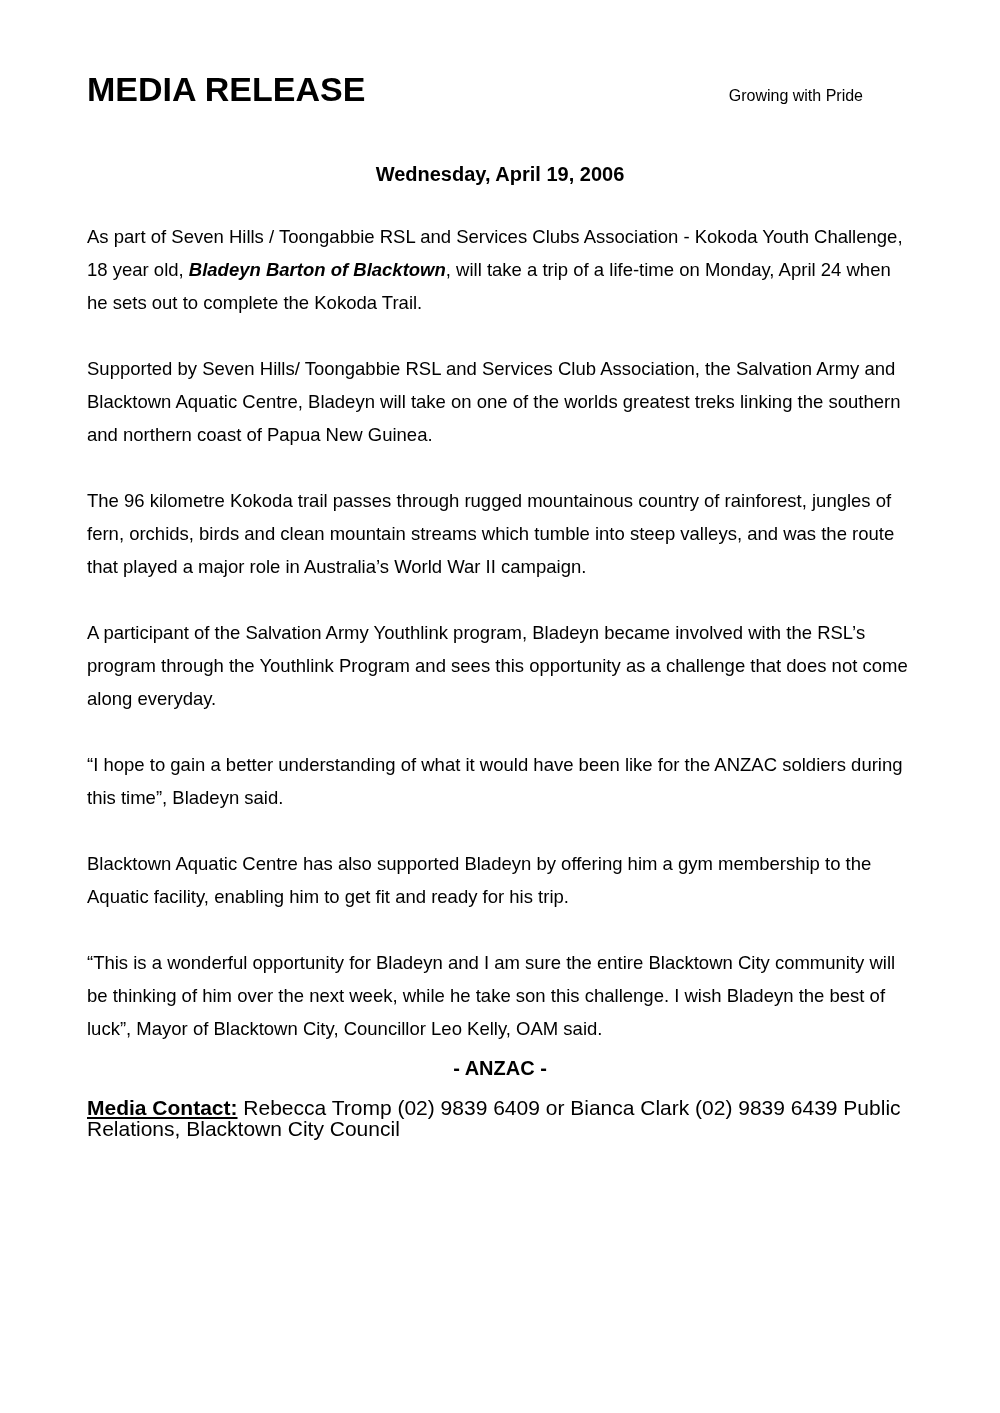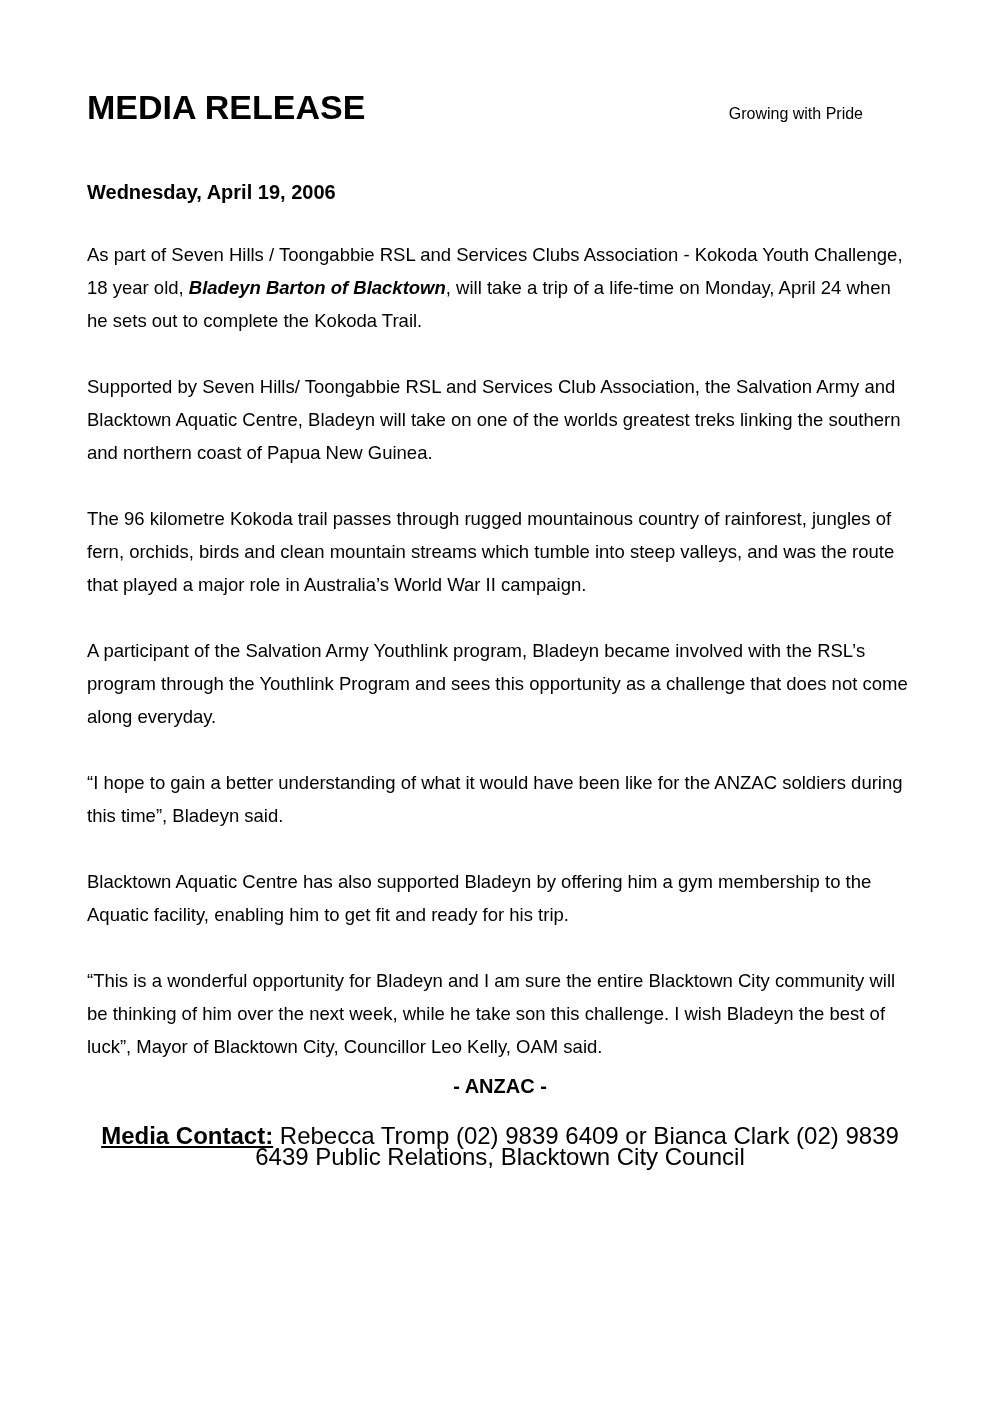--- a/index.html
+++ b/index.html
@@ -8,21 +8,21 @@
     background: #ffffff;
   }
   .page {
     position: relative;
     width: 1000px;
     height: 1413px;
     margin: 0 auto;
     background: #ffffff;
     color: #000000;
     box-sizing: border-box;
-    padding: 90px 87px 0 87px;
+    padding: 72px 87px 0 87px;
     font-family: "Liberation Sans", "DejaVu Sans", sans-serif;
     overflow: hidden;
   }
   .masthead {
     display: flex;
     justify-content: space-between;
     align-items: baseline;
   }
   .doc-type {
     margin: 0;
@@ -32,20 +32,21 @@
     letter-spacing: 0;
   }
   .tagline {
     font-size: 16px;
     line-height: 24px;
     margin-right: 50px;
     font-weight: normal;
   }
   .release-date {
     margin: 54px 0 0 0;
+    text-align: center;
     font-size: 20px;
     line-height: 24px;
     font-weight: bold;
   }
   .headline {
     margin: 47px 0 0 0;
     text-align: center;
     font-size: 37px;
     line-height: 40px;
     font-weight: bold;
@@ -63,24 +64,23 @@
     margin-top: 0;
   }
   .ends-marker {
     margin: 11px 0 0 0;
     text-align: center;
     font-size: 20px;
     line-height: 24px;
     font-weight: bold;
   }
   .contact {
-    margin: 27px 0 0 0;
-    font-size: 24px;
+    margin: 17px 0 0 0;
+    font-size: 21px;
     line-height: 21px;
-    text-align: center;
   }
   .contact-label {
     font-weight: bold;
     text-decoration: underline;
   }
   strong {
     font-weight: bold;
     font-style: italic;
   }
 </style>

